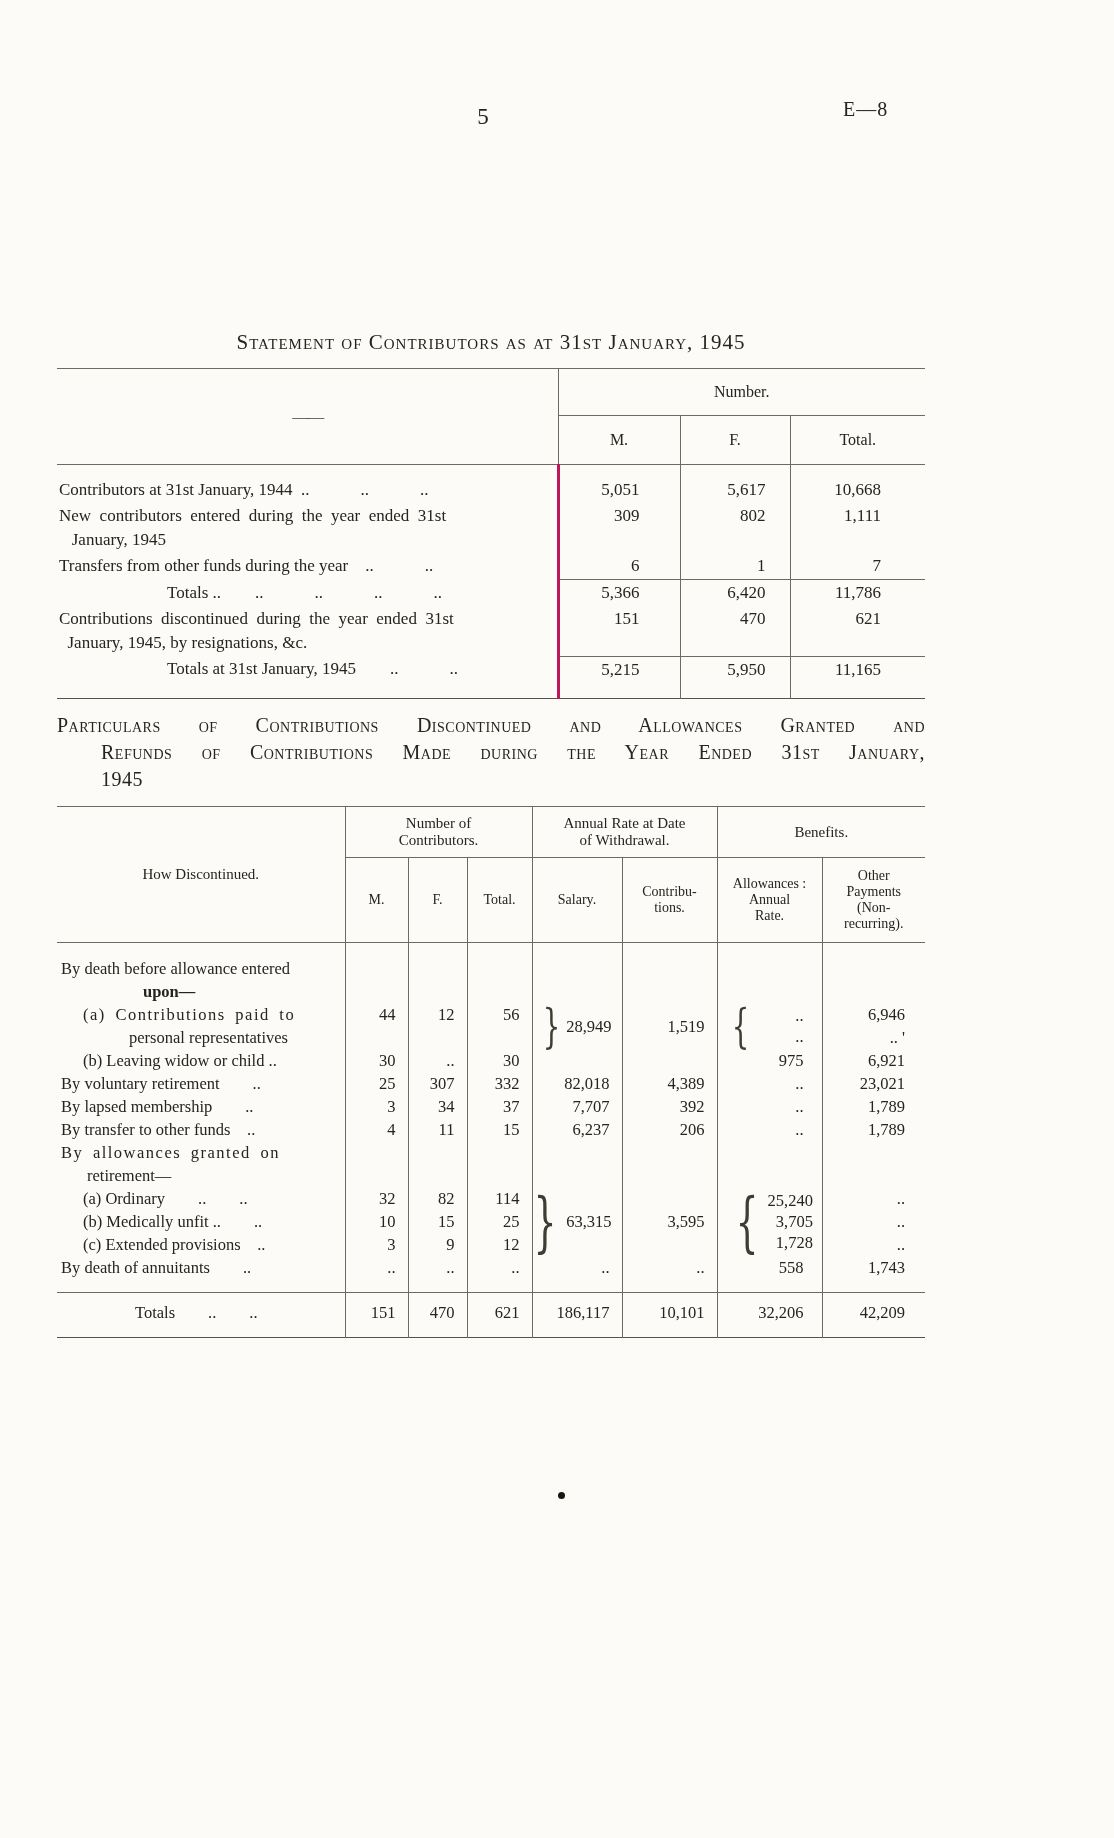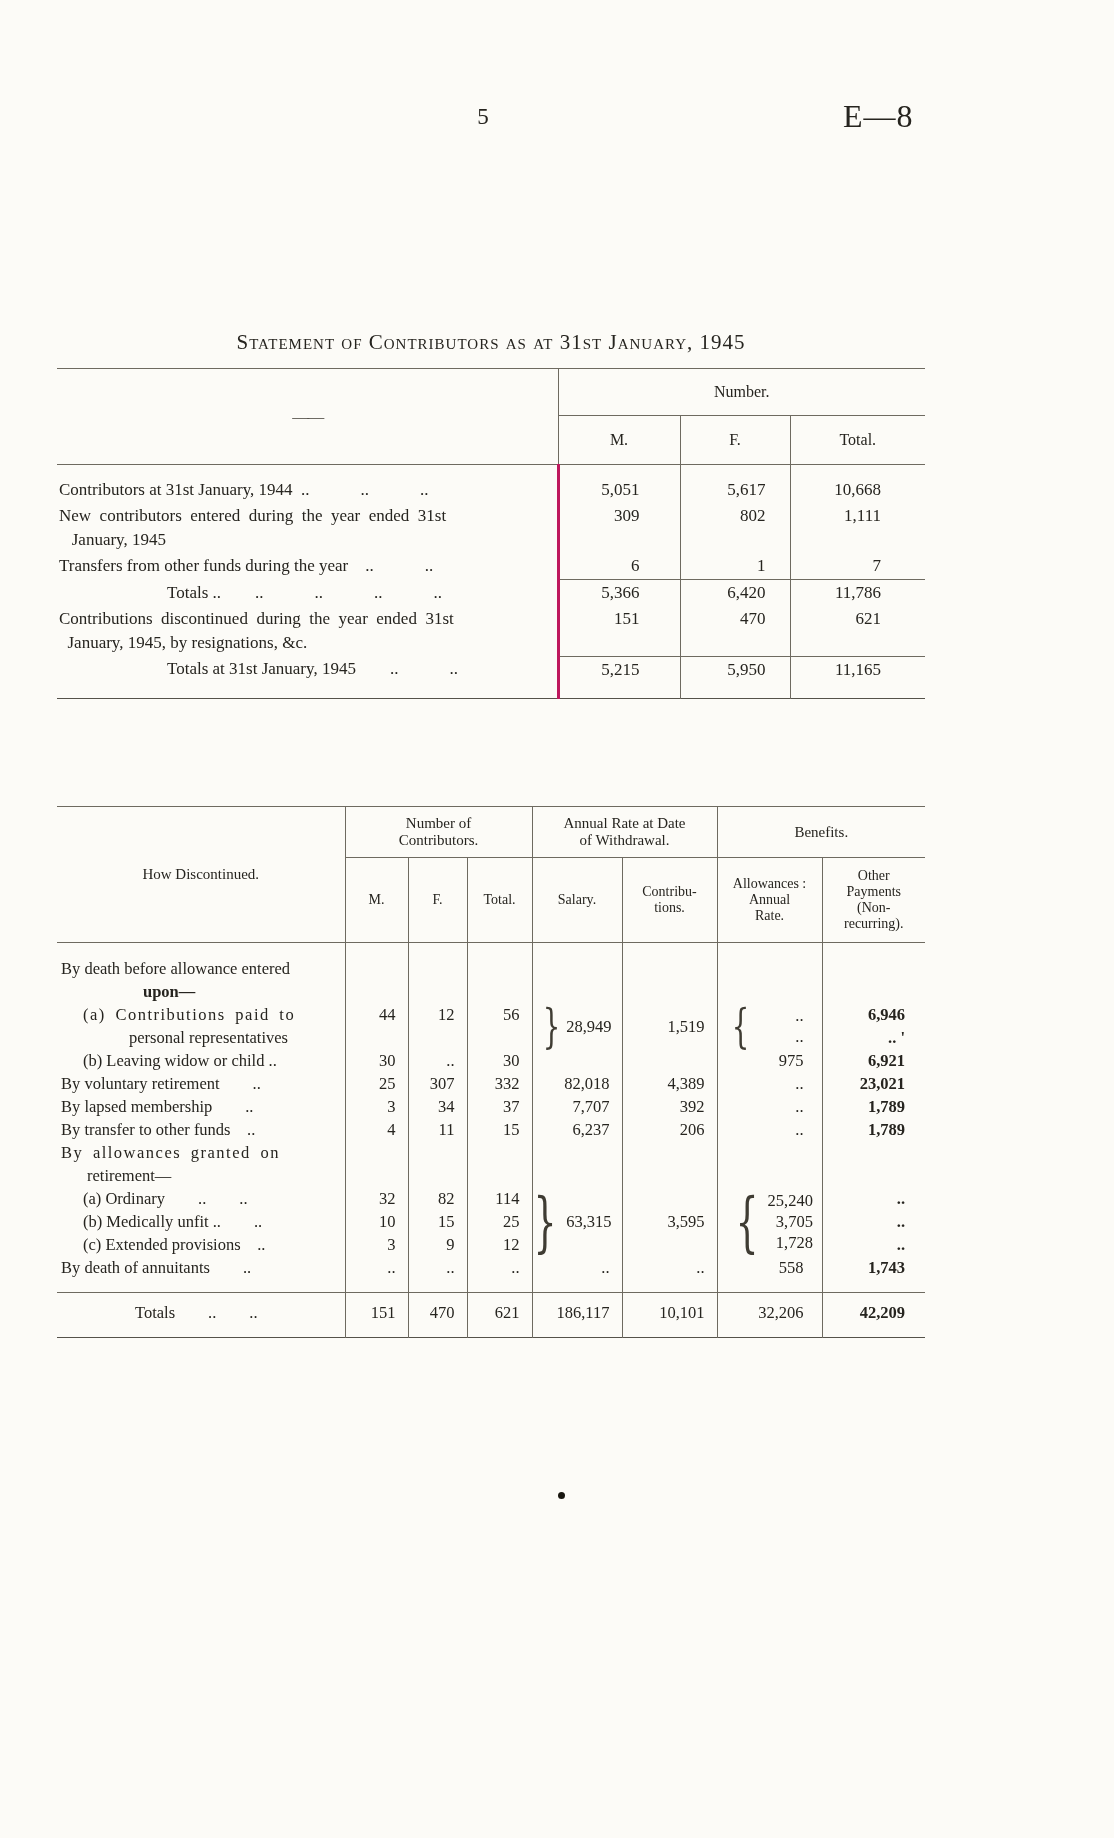--- a/index.html
+++ b/index.html
@@ -1,20 +1,20 @@
 <!DOCTYPE html>
 <html><head>
 <meta charset="utf-8">
 <style>
   html,body{margin:0;padding:0;}
   body{width:1114px;height:1838px;background:#f4f3ef;}
   .page{position:relative;width:1114px;height:1838px;background:#fcfbf7;color:#26241f;
         font-family:"Liberation Serif","DejaVu Serif",serif;overflow:hidden;}
   .pnum{position:absolute;top:104px;left:0;width:966px;text-align:center;font-size:23px;}
-  .pcode{position:absolute;top:98px;left:843px;font-size:32px;letter-spacing:1px;}
+  .pcode{position:absolute;top:98px;left:843px;font-size:20px;letter-spacing:1px;}
 
   .t1-title{position:absolute;top:330px;left:57px;width:868px;text-align:center;
             font-variant:small-caps;font-size:21px;letter-spacing:1px;}
 
   table{border-collapse:collapse;table-layout:fixed;}
   td,th{vertical-align:top;font-weight:normal;}
 
   
   .t1{position:absolute;top:368px;left:57px;width:868px;font-size:17px;line-height:24px;
       border-top:1px solid #6e6a60;border-bottom:1px solid #55524a;}
@@ -44,21 +44,21 @@
       border-top:1px solid #6e6a60;border-bottom:1px solid #55524a;}
   .t2-lh{border-right:1px solid #6e6a60;border-bottom:1px solid #6e6a60;
          text-align:center;vertical-align:middle;font-size:15px;}
   .t2-g{border-bottom:1px solid #6e6a60;text-align:center;vertical-align:middle;
         height:48px;font-size:15px;line-height:17px;white-space:pre-wrap;}
   .t2-s{border-bottom:1px solid #6e6a60;text-align:center;vertical-align:middle;
         height:82px;font-size:14px;line-height:16px;white-space:pre-wrap;}
   .br{border-right:1px solid #6e6a60;}
   .l2{border-right:1px solid #6e6a60;padding-left:4px;padding-right:4px;white-space:pre-wrap;}
   .n{text-align:right;padding-right:12px;}
-  .alw{padding-right:18px;} .oth{padding-right:20px;font-weight:bold;}
+  .alw{padding-right:18px;} .oth{padding-right:20px;}
   .vmid{vertical-align:middle;}
   .bc{padding:0;vertical-align:middle;}
   .bwrap{display:flex;align-items:center;width:100%;height:100%;padding-left:8px;box-sizing:border-box;}
   .bwrap.end{justify-content:flex-end;padding-left:0;padding-right:10px;}
   .brace{font-family:"DejaVu Serif",serif;color:#3f3c33;line-height:1;}
   .b2{font-size:46px;transform:scaleX(.6);}
   .b3{font-size:66px;transform:scaleX(.55);}
   .bcol{flex:1;display:flex;flex-direction:column;align-items:flex-end;padding-right:18px;}
   .ind-upon{padding-left:86px;font-weight:bold;} .ind-a{padding-left:26px;} .ind-cont{padding-left:72px;}
   .ind-ret{padding-left:30px;} .ind-tot2{padding-left:78px;}
@@ -132,20 +132,25 @@
       </tr>
       <tr>
         <td class="t1-l ind-tot1 pb">Totals at 31st January, 1945  ..   ..</td>
         <td class="t1-v pm rt pb">5,215</td>
         <td class="t1-v pf bl rt pb">5,950</td>
         <td class="t1-v ptt bl rt pb">11,165</td>
       </tr>
     </tbody>
   </table>
 
+  <div class="t2-title">
+    <div class="jl">Particulars of Contributions Discontinued and Allowances Granted and</div>
+    <div class="jl ind2">Refunds of Contributions Made during the Year Ended 31st January,</div>
+    <div class="ind2">1945</div>
+  </div>
 
   <table class="t2">
     <colgroup>
       <col style="width:288px">
         <col style="width:63px">
         <col style="width:59px">
         <col style="width:65px">
       <col style="width:90px">
         <col style="width:95px">
         <col style="width:105px">

